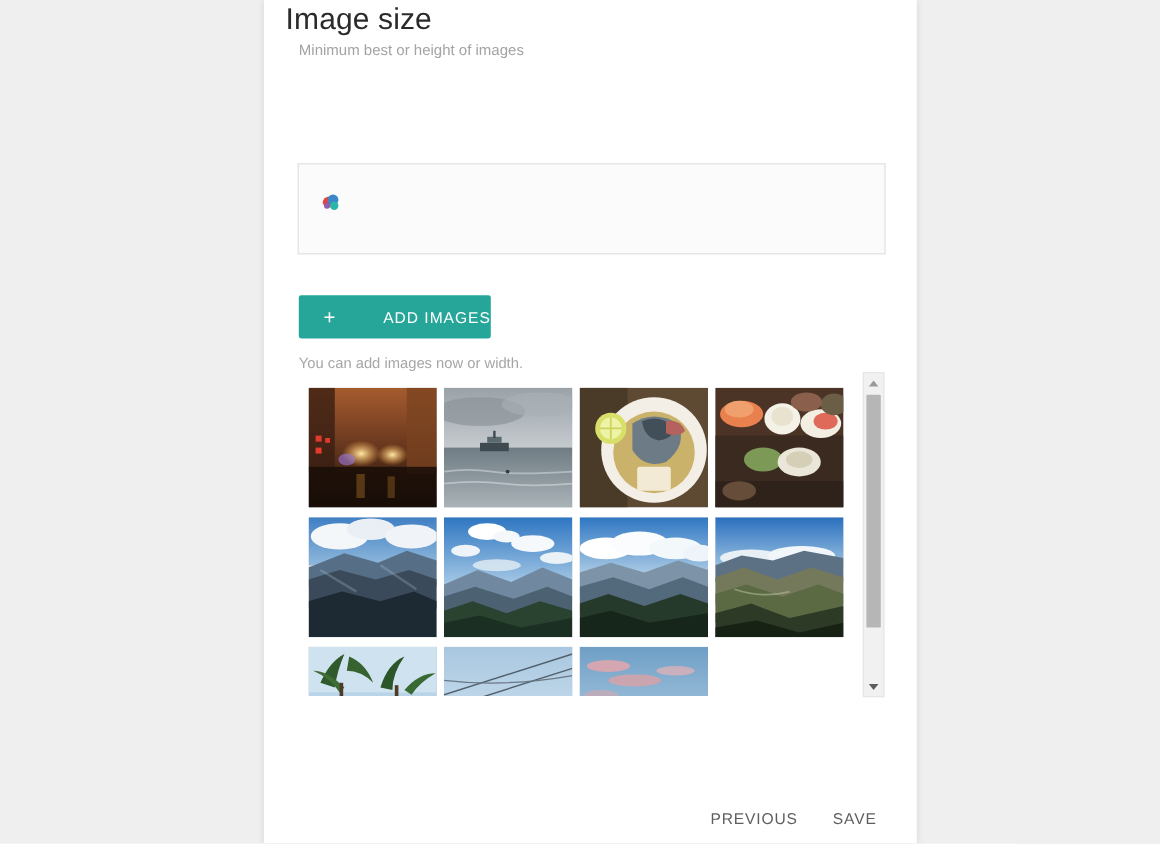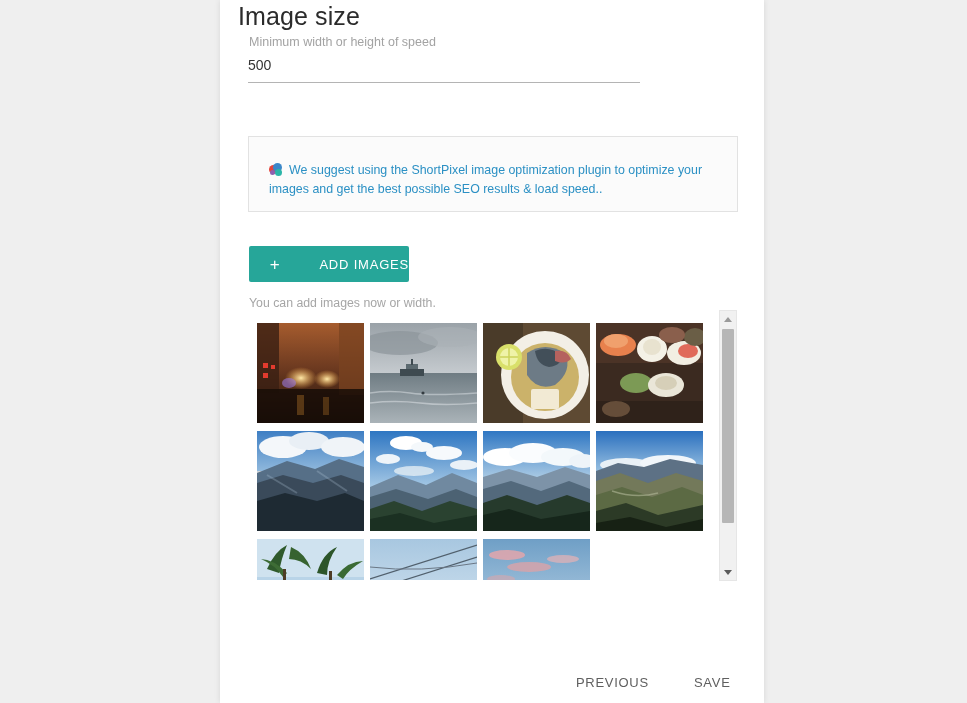--- a/index.html
+++ b/index.html
@@ -231,42 +231,39 @@
     position: absolute;
     background: transparent;
     border: none;
     font-family: "Liberation Sans", sans-serif;
     font-size: 13px;
     letter-spacing: 0.7px;
     color: #5f5f5f;
     cursor: pointer;
     padding: 6px 8px;
   }
-  .btn-previous { left: 348px; top: 9px; }
+  .btn-previous { left: 364px; top: 9px; }
   .btn-save     { left: 466px; top: 9px; }
 </style>
 </head>
 <body>
 
 <div id="stage">
 
   <div id="card">
 
     <div class="page-title">Image size</div>
-    <div class="page-subtitle">Minimum width or height of speed</div>
-
-    <div class="size-field">
-      <input class="size-input" type="text" value="500" style="">
-    </div>
+    <div class="page-subtitle">Minimum best or height of images</div>
+
 
     <div class="notice">
       <div class="notice-inner">
         <span class="notice-icon">
           <i class="ni-a"></i><i class="ni-b"></i><i class="ni-c"></i><i class="ni-d"></i>
-        </span><span class="notice-text">We suggest using the ShortPixel image optimization plugin to optimize your images and get the best possible SEO results &amp; load speed..</span>
+        </span>
       </div>
     </div>
 
     <button class="add-btn">
       <span class="plus">+</span>
       <span class="add-label">ADD IMAGES</span>
     </button>
 
     <div class="hint">You can add images now or width.</div>
 

